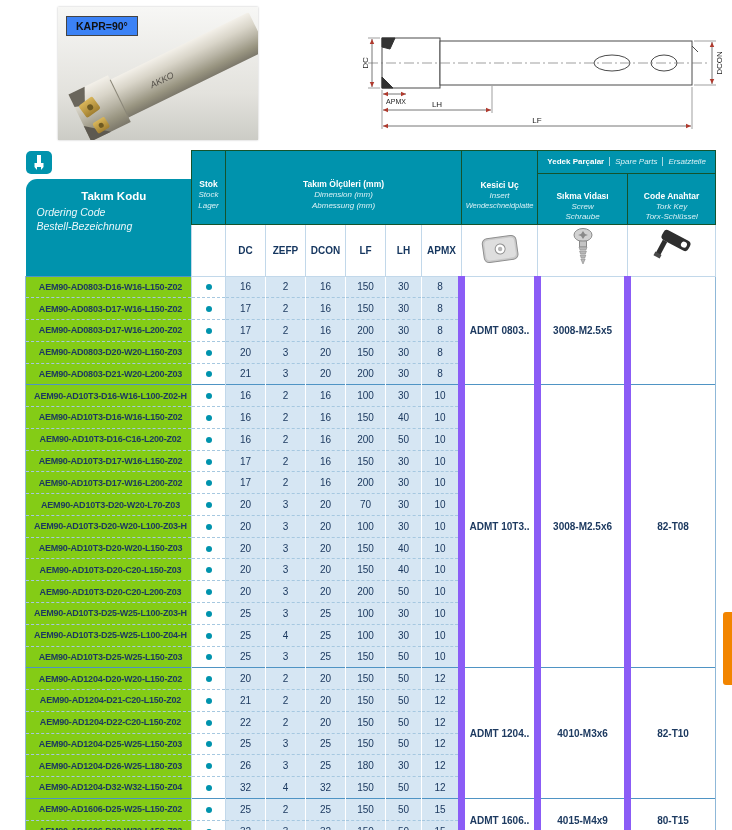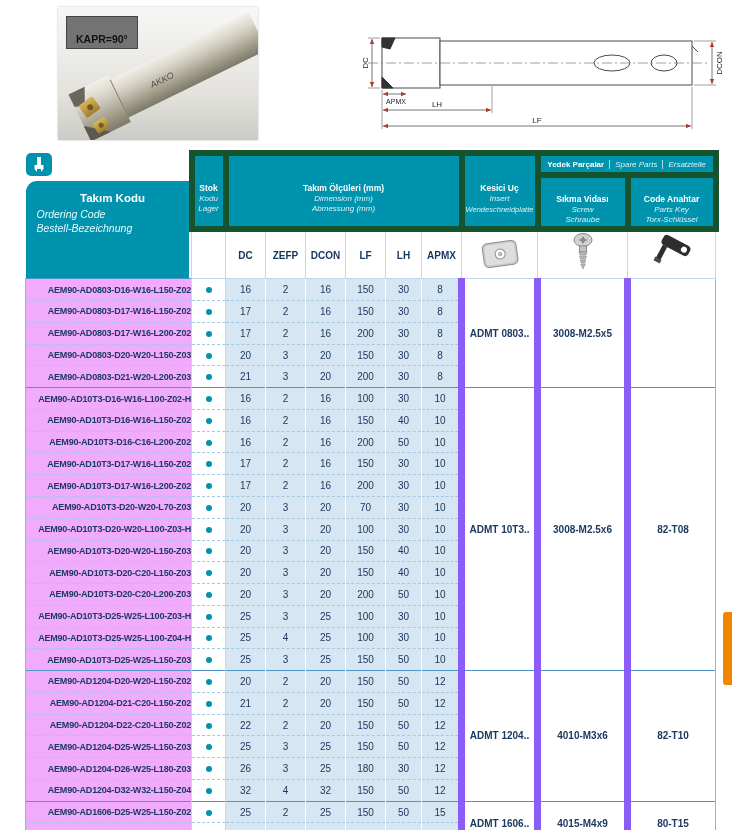--- a/index.html
+++ b/index.html
@@ -5,35 +5,35 @@
   html,body { margin:0; padding:0; background:#ffffff; }
   .page {
     position:relative; width:732px; height:830px; background:#ffffff;
     overflow:hidden; font-family:"Liberation Sans", sans-serif;
   }
 
   
   .photo { position:absolute; left:58px; top:7px; width:200px; height:133px; box-shadow:0 0 2px rgba(0,0,0,.25); }
   .photo svg { display:block; }
   .kapr {
-    position:absolute; left:8px; top:9px; background:#737373; border:1px solid #444;
-    font-weight:bold; font-size:10.5px; color:#111; padding:16px 9px 3px 9px; white-space:nowrap;
+    position:absolute; left:8px; top:9px; background:#3b82f6; border:1px solid #444;
+    font-weight:bold; font-size:10.5px; color:#111; padding:3px 9px 3px 9px; white-space:nowrap;
   }
 
   
   .drawing { position:absolute; left:360px; top:26px; width:362px; height:116px; }
 
   
   .table-area { position:absolute; left:25px; top:150px; width:690px; }
   table { border-collapse:collapse; table-layout:fixed; width:690px; }
   th, td { padding:0; margin:0; box-sizing:border-box; }
 
   thead th {
     background:#0093ad; color:#fff; font-weight:normal;
-    border:6px solid #14532d; vertical-align:middle; text-align:center;
+    border:1px solid #14532d; vertical-align:middle; text-align:center;
   }
   th.code-head { background:transparent; border:none; vertical-align:top; padding:0; }
   .corner-chip {
     width:26px; height:23px; background:#0093ad; border-radius:5px;
     display:flex; align-items:center; justify-content:center; margin:0 0 5px 0;
   }
   .code-box {
     background:#0093ad; border-top-left-radius:11px; height:86px;
     padding:11px 0 0 11px; text-align:left; color:#fff;
   }
@@ -52,21 +52,21 @@
   .tri-col .i2 { font-style:italic; font-size:7.5px; color:#d9f1f6;text-align:right; }
   th.h2-cell { height:42px;text-align:center; }
 
   tr.h3 th { height:50px; background:#ffffff; border:1px solid #c2d8ea; }
   th.dim-label { background:#cfe2f0; border:1px solid #ffffff; color:#14355e; font-weight:bold; font-size:10px; }
   th.icon-cell { background:#ffffff; }
 
   tbody td { height:21.77px; font-size:10px; color:#1d3a60; text-align:center; border-top:1px dashed #a6c8e0; }
   tr.group-start td { border-top:1px solid #4f94c4; }
   td.code-cell {
-    background:#f0abfc; text-align:right; font-weight:bold; font-size:9px; letter-spacing:-0.2px;
+    background:#84cc16; text-align:center; font-weight:bold; font-size:9px; letter-spacing:-0.2px;
     padding-left:4px; border-left:1px solid #8fb8d8; border-right:1px solid #c2d8ea; white-space:nowrap;
   }
   td.stock-cell { background:#fff; border-right:1px solid #c2d8ea; }
   .stock-dot { display:inline-block; width:6px; height:6px; border-radius:50%; background:#0093ad; }
   td.dim-cell { background:#d6e6f3; border-right:1px solid #ffffff; }
   td.group-cell { background:#fff; font-weight:bold; font-size:10px; border-left:7px solid #8b5cf6; border-right:1px solid #c2d8ea; vertical-align:middle; }
   td.torx-cell { border-right:1px solid #8fb8d8; }
 
   
   .orange-tab { position:absolute; right:0; top:612px; width:9px; height:73px; background:#f28500; border-radius:3px 0 0 3px; }
@@ -192,21 +192,21 @@
             </div>
             <div class="code-box">
               <div class="code-tr">Takım Kodu</div>
               <div class="code-en">Ordering Code</div>
               <div class="code-de">Bestell-Bezeichnung</div>
             </div>
           </th>
           <th rowspan="2">
             <div class="tri-col">
               <span class="b">Stok</span>
-              <span class="i">Kodu</span>
+              <span class="i">Stock</span>
               <span class="i">Lager</span>
             </div>
           </th>
           <th colspan="6" rowspan="2">
             <div class="tri-col">
               <span class="b">Takım Ölçüleri (mm)</span>
               <span class="i">Dimension (mm)</span>
               <span class="i">Abmessung (mm)</span>
             </div>
           </th>
@@ -229,21 +229,21 @@
           <th class="h2-cell">
             <div class="tri-col">
               <span class="b">Sıkma Vidası</span>
               <span class="i">Screw</span>
               <span class="i">Schraube</span>
             </div>
           </th>
           <th class="h2-cell">
             <div class="tri-col">
               <span class="b">Code Anahtar</span>
-              <span class="i">Parts Key</span>
+              <span class="i">Tork Key</span>
               <span class="i">Torx-Schlüssel</span>
             </div>
           </th>
         </tr>
         <tr class="h3">
           <th></th>
           <th class="dim-label">DC</th>
           <th class="dim-label">ZEFP</th>
           <th class="dim-label">DCON</th>
           <th class="dim-label">LF</th>

